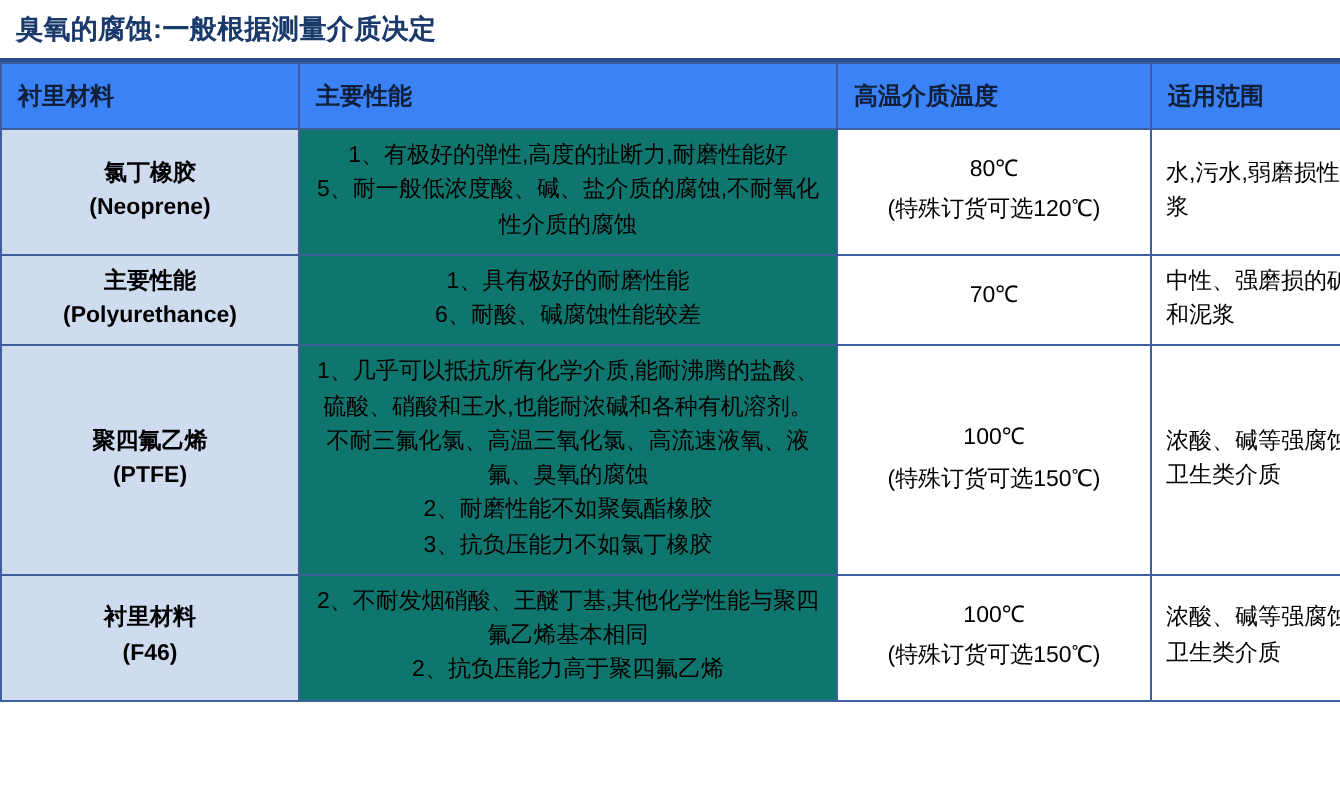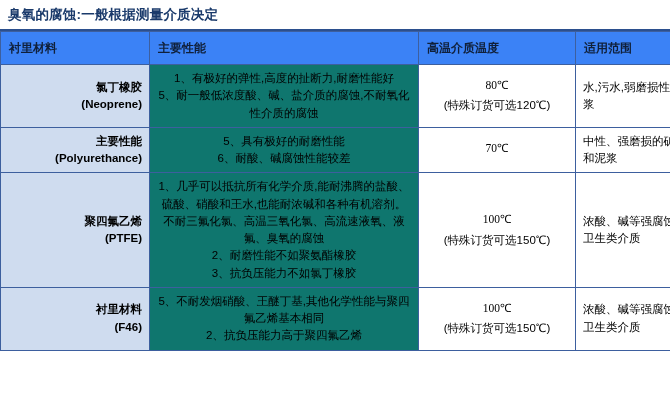--- a/index.html
+++ b/index.html
@@ -48,21 +48,21 @@
     background: #3b82f6;
     color: #10203a;
     font-weight: bold;
     text-align: left;
     font-size: 12px;
     height: 24px;
     padding: 4px 8px;
   }
   td.material {
     background: #cfdcef;
-    text-align: right;
+    text-align: center;
     font-weight: bold;
     font-size: 12px;
     line-height: 1.6;
   }
   td.props {
     background: #0f766e;
     text-align: center;
   }
   td.temp {
     background: #ffffff;
@@ -70,21 +70,20 @@
   }
   td.scope {
     background: #ffffff;
     text-align: left;
   }
   .ol-line {
     display: block;
   }
   .temp-main {
     display: block;
-    font-family: Liberation Serif, serif;
   }
   .temp-note {
     display: block;
     margin-top: 3px;
   }
   .colw1 { width: 132px; }
   .colw2 { width: 252px; }
   .colw3 { width: 140px; }
   .colw4 { width: 146px; }
 </style>
@@ -124,21 +123,21 @@
           <span class="ol-line">水,污水,弱磨损性的泥浆、矿浆</span>
         </td>
       </tr>
 
       <tr>
         <td class="material">
           <span class="ol-line">主要性能</span>
           <span class="ol-line">(Polyurethance)</span>
         </td>
         <td class="props">
-          <span class="ol-line">5、具有极好的耐磨性能</span>
+          <span class="ol-line">1、具有极好的耐磨性能</span>
           <span class="ol-line">6、耐酸、碱腐蚀性能较差</span>
         </td>
         <td class="temp">
           <span class="temp-main">70℃</span>
           <span class="temp-note"></span>
         </td>
         <td class="scope">
           <span class="ol-line">中性、强磨损的矿浆、煤浆和泥浆</span>
         </td>
       </tr>
@@ -162,21 +161,21 @@
           <span class="ol-line">卫生类介质</span>
         </td>
       </tr>
 
       <tr>
         <td class="material">
           <span class="ol-line">衬里材料</span>
           <span class="ol-line">(F46)</span>
         </td>
         <td class="props">
-          <span class="ol-line">5、不耐发烟硝酸、王醚丁基,其他化学性能与聚四氟乙烯基本相同</span>
+          <span class="ol-line">2、不耐发烟硝酸、王醚丁基,其他化学性能与聚四氟乙烯基本相同</span>
           <span class="ol-line">2、抗负压能力高于聚四氟乙烯</span>
         </td>
         <td class="temp">
           <span class="temp-main">100℃</span>
           <span class="temp-note">(特殊订货可选150℃)</span>
         </td>
         <td class="scope">
           <span class="ol-line">浓酸、碱等强腐蚀性介质</span>
           <span class="ol-line">卫生类介质</span>
         </td>

